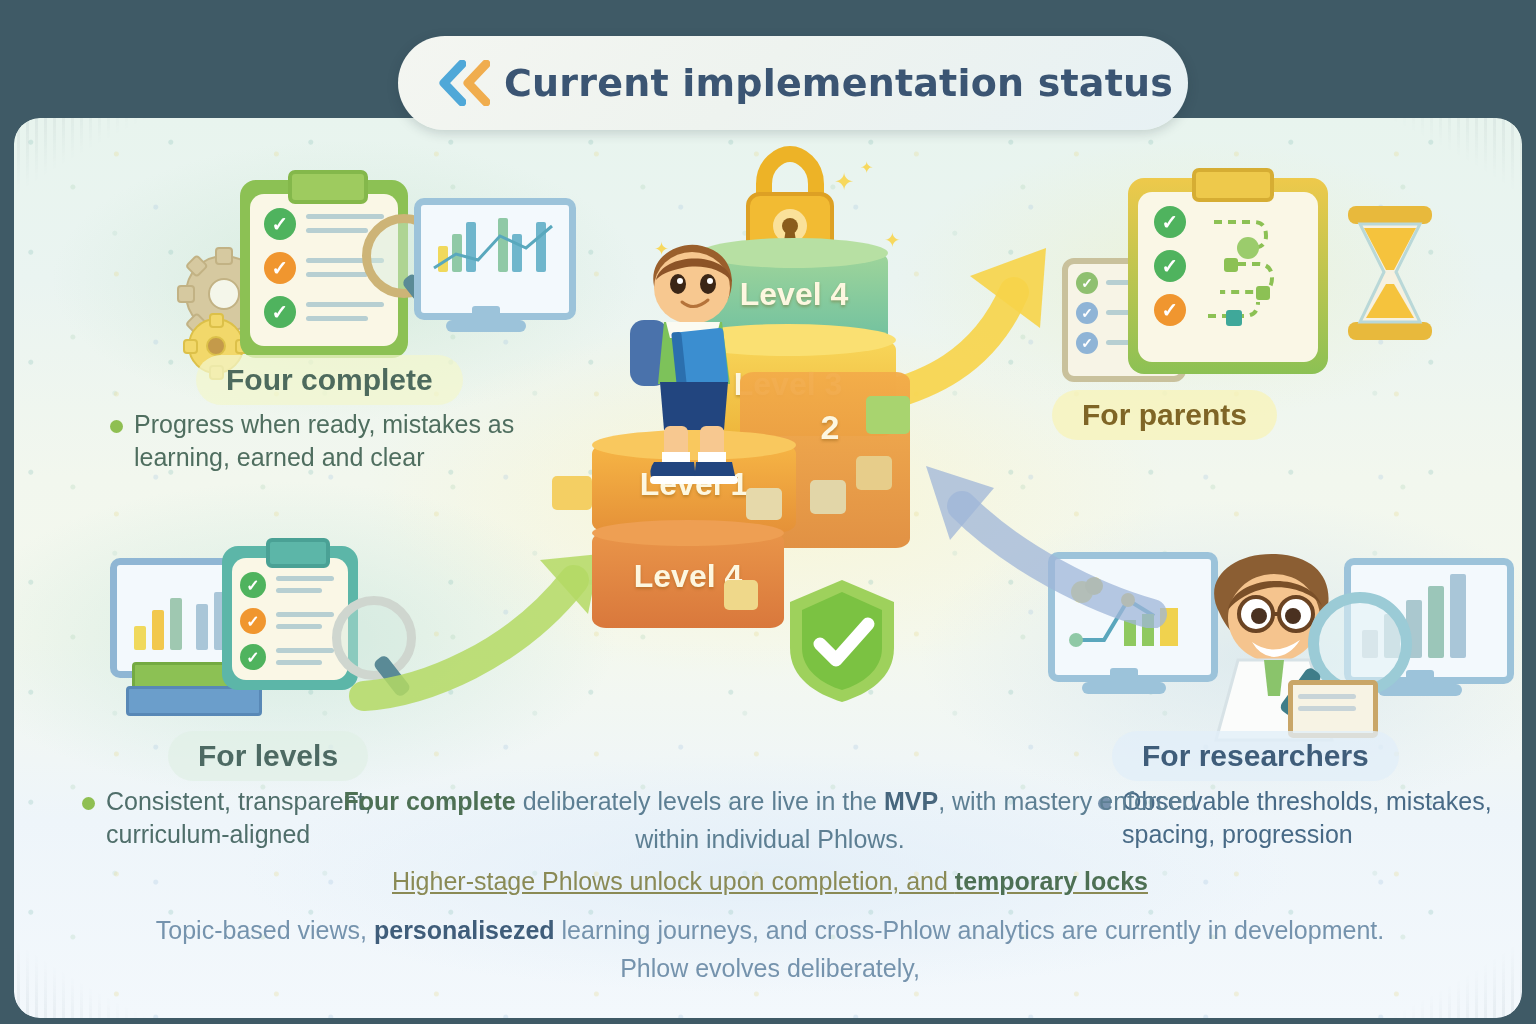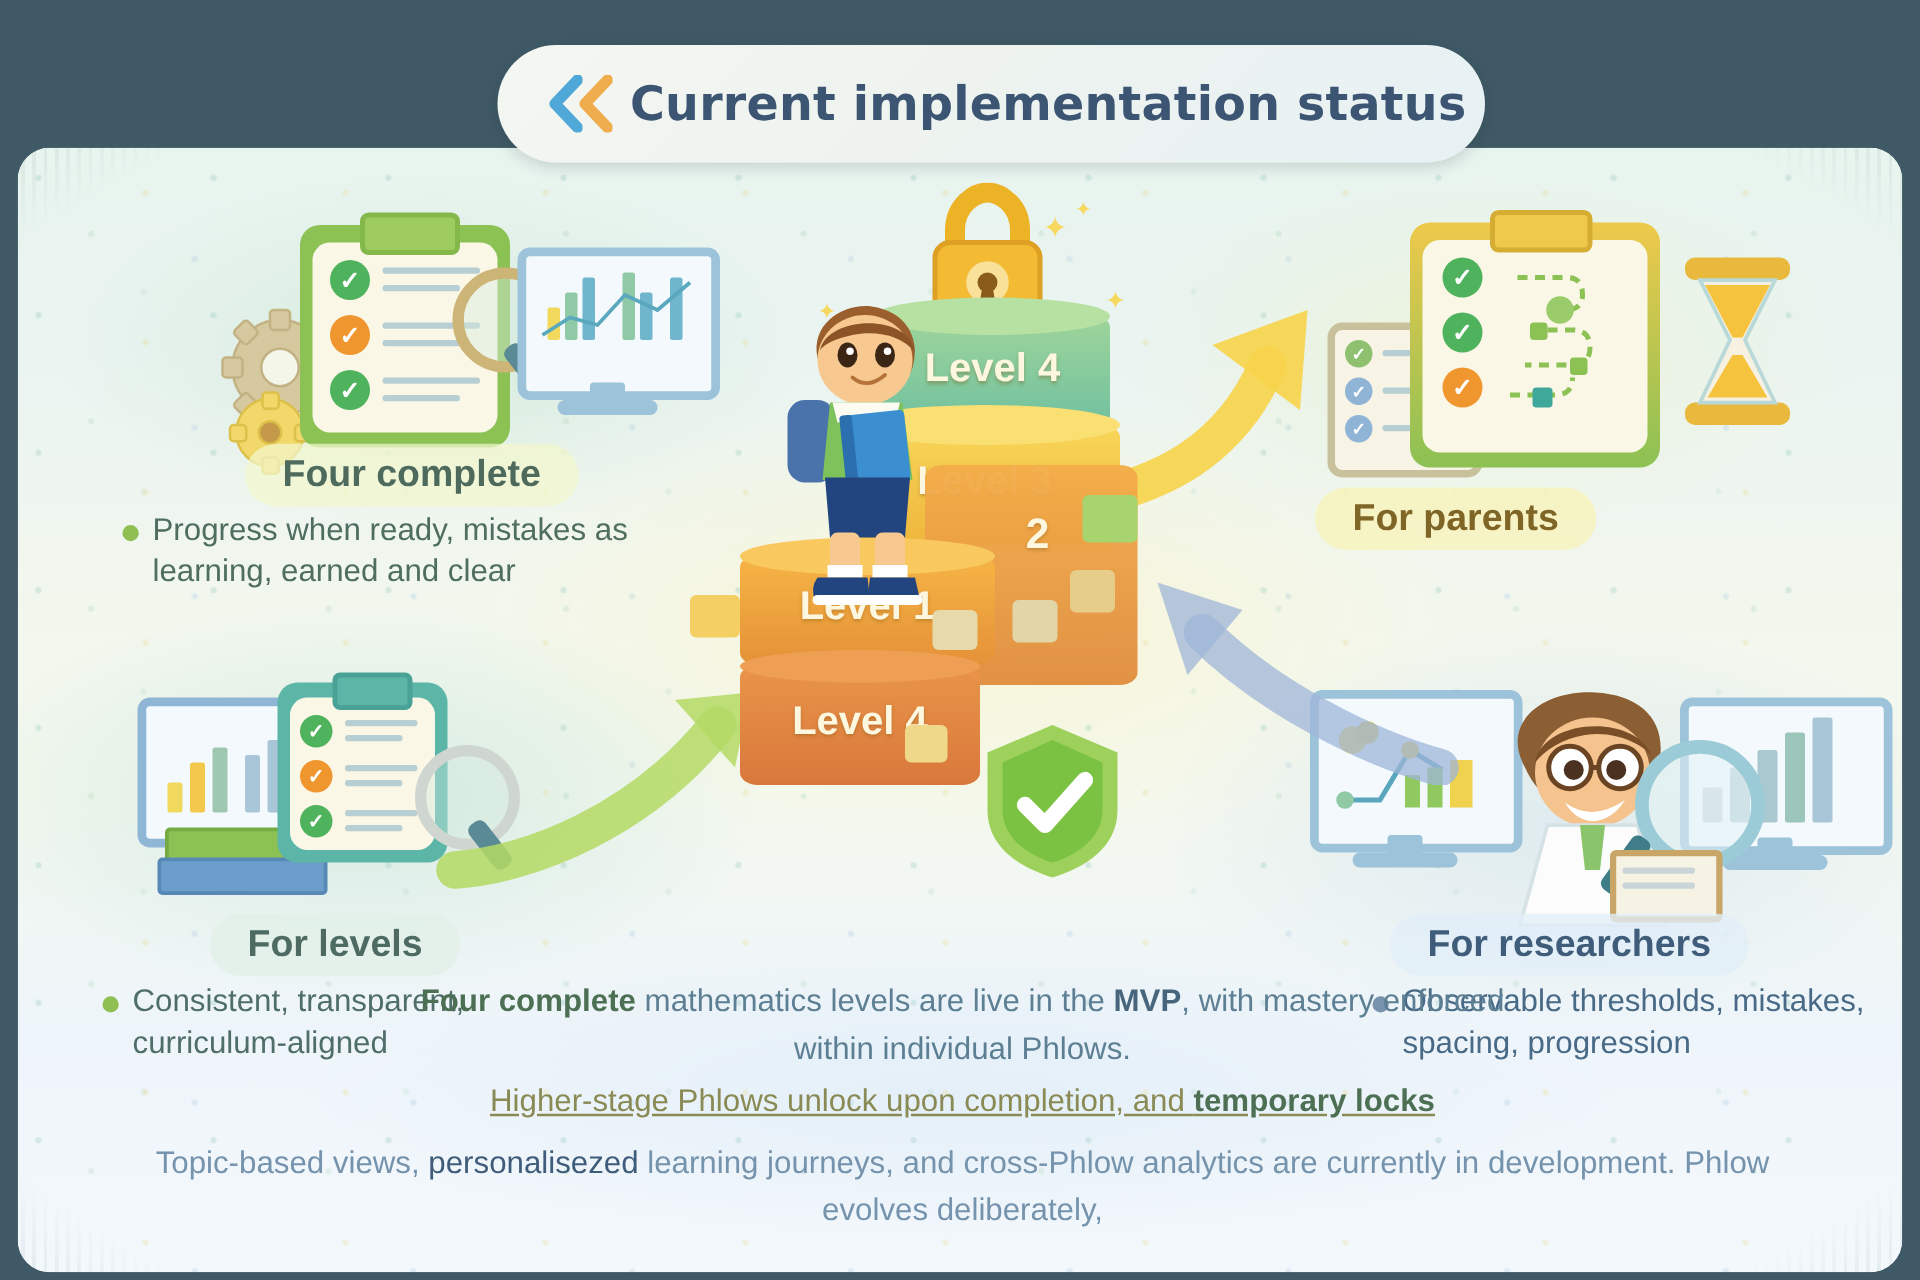--- a/index.html
+++ b/index.html
@@ -103,21 +103,21 @@
     text-align:center;font-size:25px;line-height:1.52;color:#5d7f93;
   }
   #body-copy .b-green{font-weight:700;color:#4d7054;}
   #body-copy .b-blue{font-weight:700;color:#47667d;}
   #line3{display:block;margin-top:4px;color:#8a8a55;text-decoration:underline;}
   #line3 .b-green{color:#4d7054;}
   #tail{
     position:absolute;left:120px;top:912px;width:1300px;
     text-align:center;font-size:25px;line-height:1.5;color:#7593ad;
   }
-  #tail .b-blue{font-weight:400;color:#3f5d7a;}
+  #tail .b-blue{font-weight:700;color:#3f5d7a;}
 
   
   .art{position:absolute;}
   .mon-body{position:absolute;border-radius:10px;border:7px solid #9cc3da;background:#f3f9fd;}
   .mon-stand{position:absolute;background:#9cc3da;border-radius:3px;}
   .clip{position:absolute;border-radius:14px;background:#faf7e6;}
   .clip-frame{position:absolute;border-radius:16px;}
   .tick{position:absolute;border-radius:50%;display:flex;align-items:center;justify-content:center;color:#fff;font-size:20px;font-weight:700;}
   .bar{position:absolute;border-radius:2px;}
   .line-r{position:absolute;height:5px;border-radius:3px;background:#b7cfd2;}
@@ -394,41 +394,41 @@
       </svg>
 
       <svg class="shield" width="120" height="130" style="left:248px;top:448px;">
         <path d="M60 4 L112 26 V72 C112 102 86 118 60 126 C34 118 8 102 8 72 V26 Z" fill="#9ed15c"></path>
         <path d="M60 16 L100 34 V72 C100 94 80 108 60 114 C40 108 20 94 20 72 V34 Z" fill="#7bc242"></path>
         <path d="M38 68 L54 84 L86 48" fill="none" stroke="#fff" stroke-width="13" stroke-linecap="round" stroke-linejoin="round"></path>
       </svg>
     </div>
 
     <div class="lbl-pill" id="lbl-four" style="left:182px;top:237px;">Four complete</div>
-    <div class="bul" id="bul-four" style="left:84px;top:290px;">
+    <div class="bul" id="bul-four" style="left:96px;top:290px;">
       <span class="dot"></span>
       <span>Progress when ready, mistakes as learning, earned and clear</span>
     </div>
 
     <div class="lbl-pill" id="lbl-parents" style="left:1038px;top:237px;">For parents</div>
 
     <div class="lbl-pill" id="lbl-schools" style="left:154px;top:613px;">For levels</div>
     <div class="bul" id="bul-schools" style="left:68px;top:667px;">
       <span class="dot"></span>
       <span>Consistent, transparent, curriculum-aligned</span>
     </div>
 
     <div class="lbl-pill" id="lbl-research" style="left:1098px;top:613px;">For researchers</div>
     <div class="bul" id="bul-research" style="left:1084px;top:667px;">
       <span class="dot"></span>
       <span>Observable thresholds, mistakes, spacing, progression</span>
     </div>
 
     <div id="body-copy" style="left:316px;top:664px;">
-      <span class="b-green">Four complete</span><span> mathematics levels are live in the </span><span class="b-blue">MVP</span><span>, with mastery enforced within individual Phlows.</span>
+      <span class="b-green">Four complete</span><span> deliberately levels are live in the </span><span class="b-blue">MVP</span><span>, with mastery enforced within individual Phlows.</span>
       <span id="line3"><span>Higher-stage Phlows unlock upon completion, and </span><span class="b-green">temporary locks</span></span>
     </div>
 
     <div id="tail" style="left:106px;top:794px;">
       <span>Topic-based views, </span><span class="b-blue">personalisezed</span><span> learning journeys, and cross-Phlow analytics are currently in development. Phlow evolves deliberately,</span>
     </div>
   </div>
 
   <div id="title-pill">
     <svg class="chev" viewBox="0 0 30 46">

